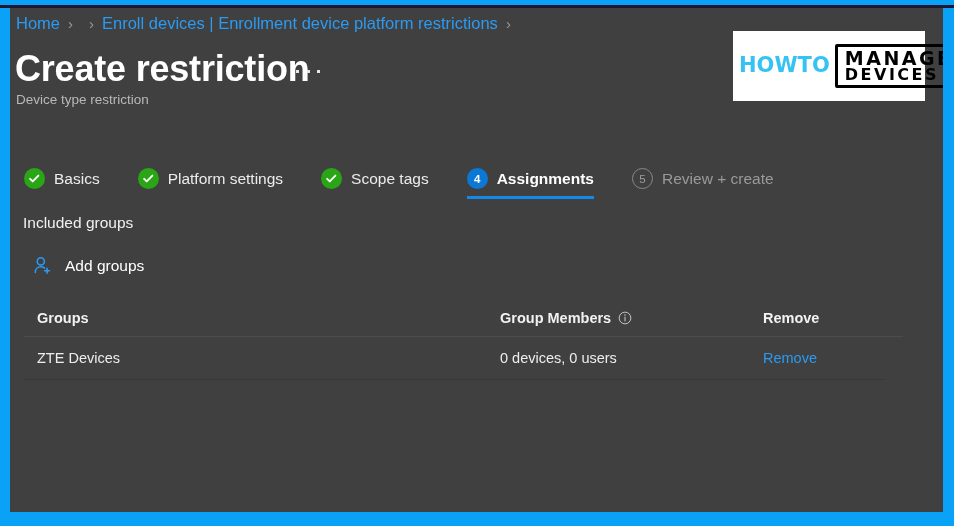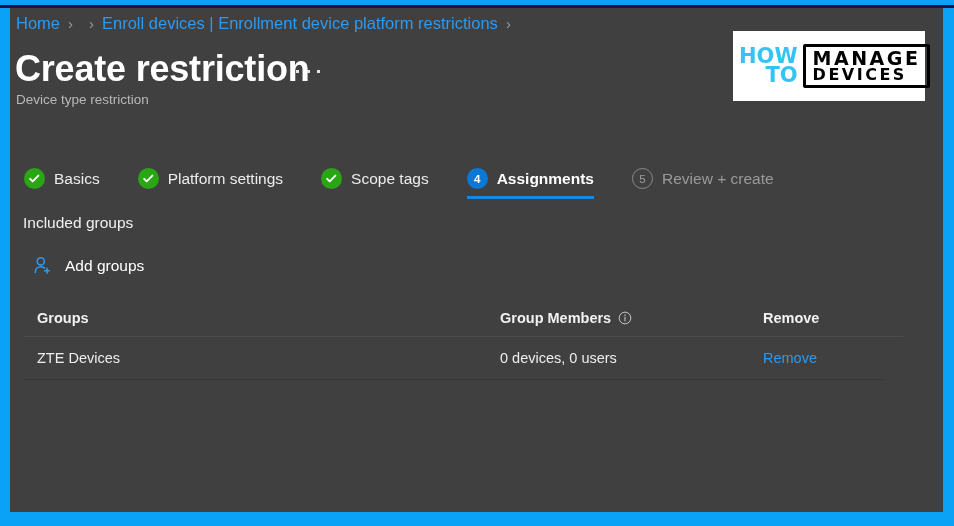--- a/index.html
+++ b/index.html
@@ -130,21 +130,21 @@
     width: 192px;
     height: 70px;
     background: #ffffff;
     display: flex;
     align-items: center;
     padding-left: 6px;
     box-sizing: border-box;
   }
   #logo .howto {
     display: flex;
-    flex-direction: column;
+    flex-direction: row;
     align-items: flex-end;
     line-height: 0.92;
     margin-right: 5px;
   }
   #logo .howto span {
     color: #35c3f3;
     font-weight: bold;
     font-size: 21px;
     font-family: "DejaVu Sans", sans-serif;
     letter-spacing: 0px;

